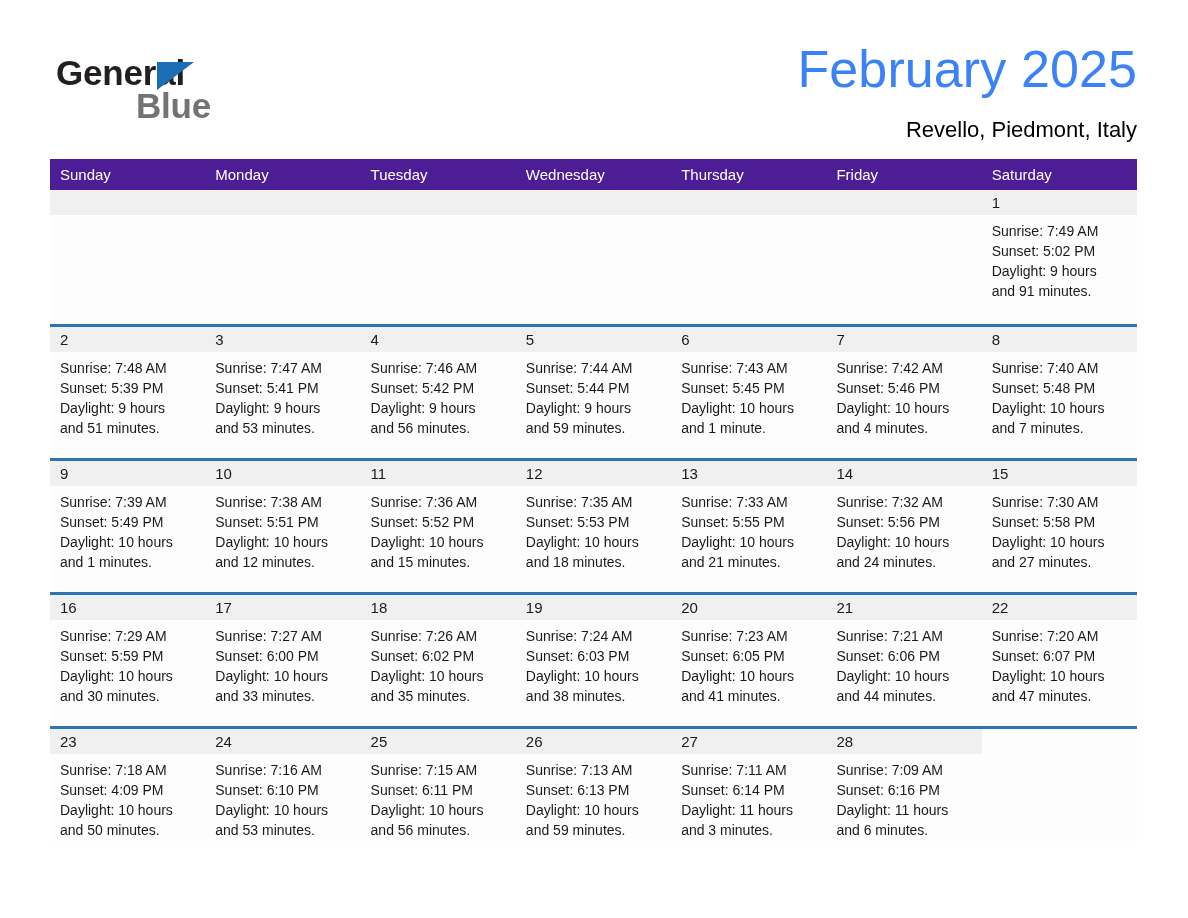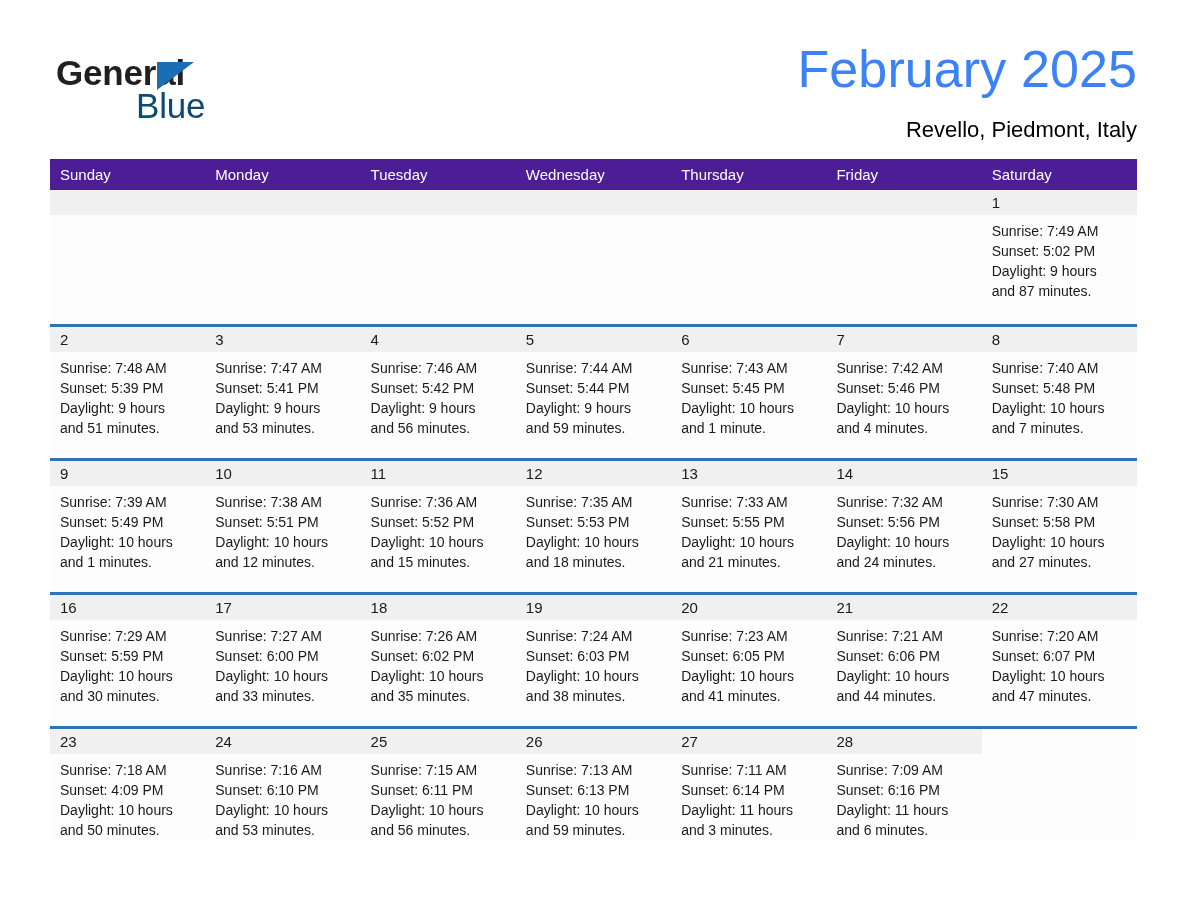--- a/index.html
+++ b/index.html
@@ -46,23 +46,23 @@
     color: #231f20;
     letter-spacing: -0.2px;
     font-weight: 700;
   }
   .brand-blue {
     position: absolute;
     left: 80px;
     top: 33px;
     font-size: 35px;
     line-height: 40px;
-    color: #0c4a6e;
+    color: #737373;
     letter-spacing: -0.2px;
-    font-weight: 400;
+    font-weight: 700;
   }
   .brand-triangle {
     position: absolute;
     left: 101px;
     top: 9px;
     width: 0;
     height: 0;
     border-left: 37px solid #1b6eb3;
     border-bottom: 28px solid transparent;
   }
@@ -227,21 +227,21 @@
               <div class="day-band"></div>
             </div>
           </td>
           <td>
             <div class="cell-inner">
               <div class="day-band"><span class="day-num">1</span></div>
               <div class="details">
                 <div>Sunrise: 7:49 AM</div>
                 <div>Sunset: 5:02 PM</div>
                 <div>Daylight: 9 hours</div>
-                <div>and 87 minutes.</div>
+                <div>and 91 minutes.</div>
               </div>
             </div>
           </td>
         </tr>
         <tr class="week-row">
           <td>
             <div class="cell-inner">
               <div class="day-band"><span class="day-num">2</span></div>
               <div class="details">
                 <div>Sunrise: 7:48 AM</div>

